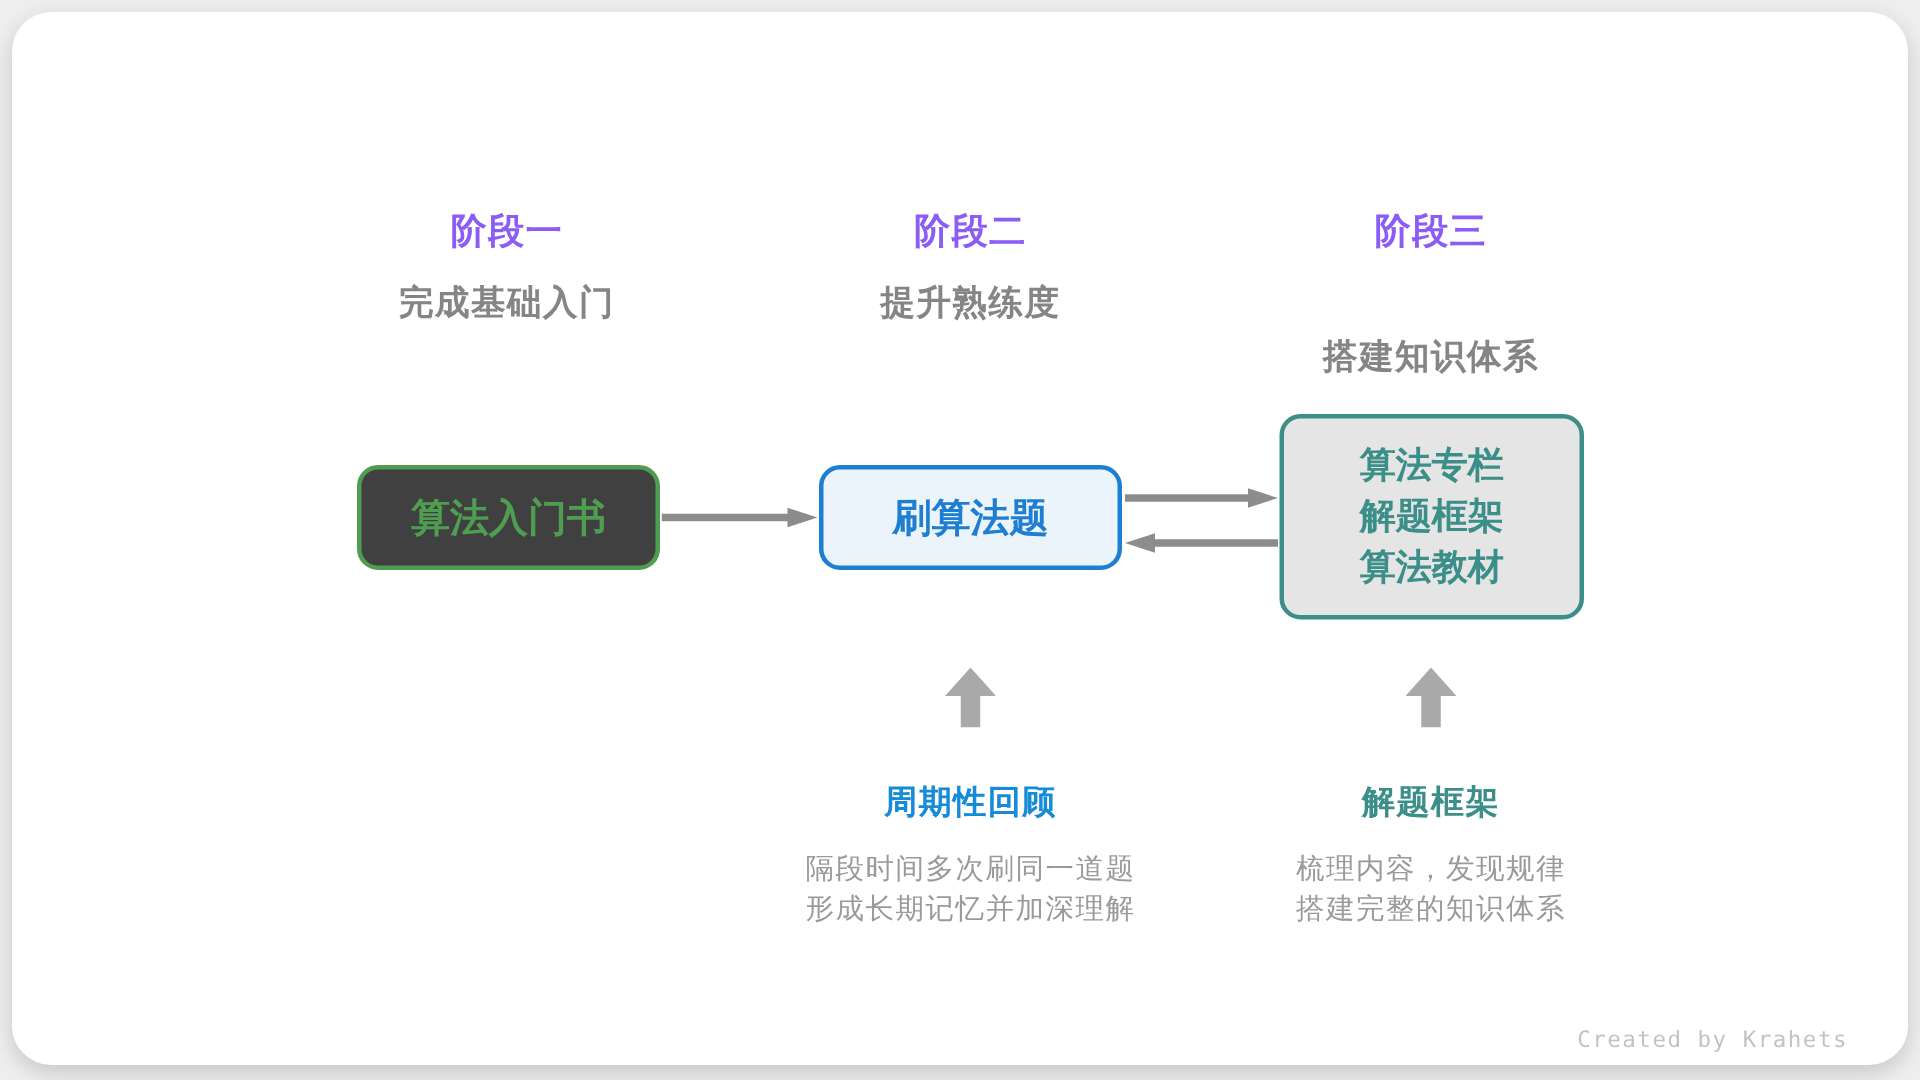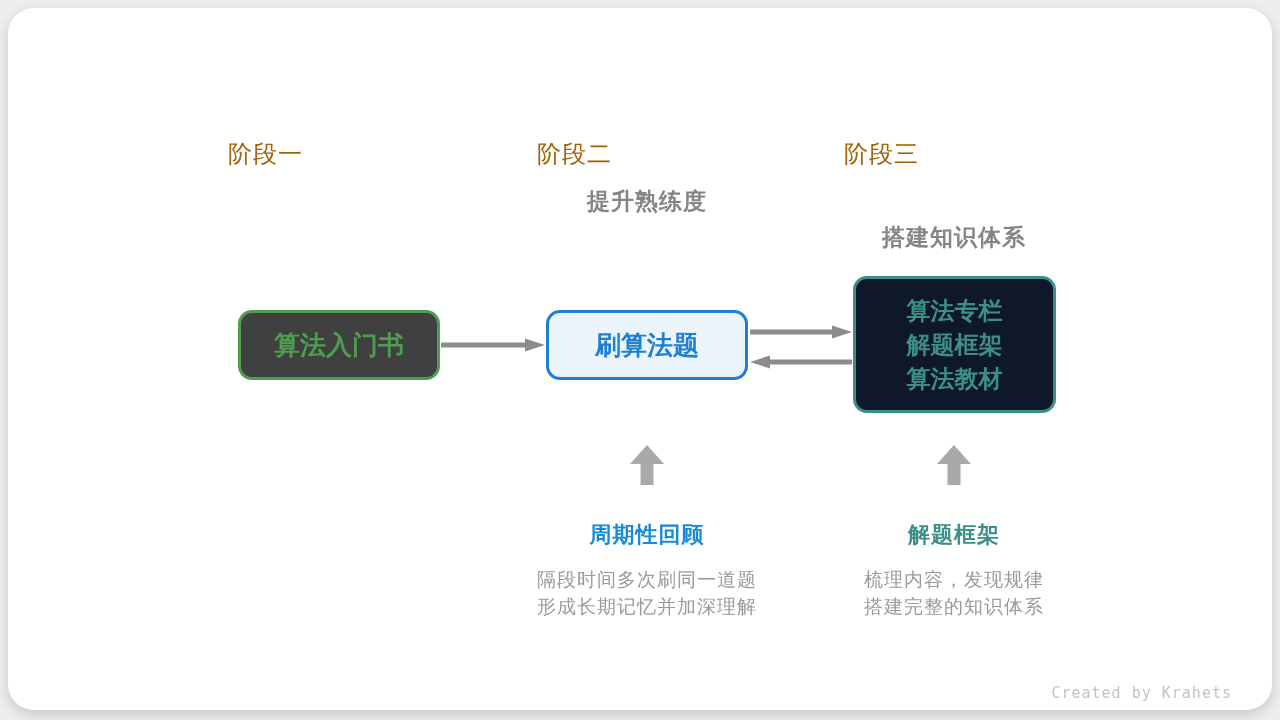--- a/index.html
+++ b/index.html
@@ -9,40 +9,40 @@
   .card {
     position: absolute; left: 8px; top: 8px; width: 1264px; height: 702px;
     background: #ffffff; border-radius: 26px;
     box-shadow: 0 5px 14px rgba(0,0,0,0.16);
   }
 
   .abs { position: absolute; }
 
   
   .stage-label {
-    width: 220px; text-align: left;
-    font-size: 24px; color: #a16207; letter-spacing: 1px;
+    width: 220px; text-align: center;
+    font-size: 24px; color: #8b5cf6; letter-spacing: 1px; font-weight: bold;
   }
   .stage-subtitle {
     width: 240px; text-align: center;
     font-size: 23px; font-weight: bold; color: #858585; letter-spacing: 1px;
   }
 
   
   .node {
     border-radius: 14px; border: 3px solid;
     display: flex; flex-direction: column; align-items: center; justify-content: center;
     text-align: center; font-weight: bold;
   }
   .node-1 { left: 230px; top: 302px; width: 202px; height: 70px;
             border-color: #4f9d51; background: #404040; color: #4f9d51; font-size: 26px; }
   .node-2 { left: 538px; top: 302px; width: 202px; height: 70px;
             border-color: #1e7fd2; background: #ecf4fb; color: #1e7fd2; font-size: 26px; }
   .node-3 { left: 845px; top: 268px; width: 203px; height: 137px;
-            border-color: #3c8e89; background: #0f172a; color: #3c8e89; font-size: 24px; line-height: 34px; }
+            border-color: #3c8e89; background: #e5e5e5; color: #3c8e89; font-size: 24px; line-height: 34px; }
 
   
   .annotation-title {
     width: 240px; text-align: center;
     font-size: 22px; font-weight: bold; letter-spacing: 1px;
   }
   .annotation-title.blue { color: #168bd8; font-family: Liberation Mono, monospace; }
   .annotation-title.teal { color: #3c8e89; }
   .annotation-desc {
     width: 300px; text-align: center;
@@ -60,20 +60,21 @@
 </head>
 <body>
 
 <div class="viewport">
   <div class="card">
 
     <div class="abs stage-label" style="left:220px; top:130px;">阶段一</div>
     <div class="abs stage-label" style="left:529px; top:130px;">阶段二</div>
     <div class="abs stage-label" style="left:836px; top:130px;">阶段三</div>
 
+    <div class="abs stage-subtitle" style="left:210px; top:178px;">完成基础入门</div>
     <div class="abs stage-subtitle" style="left:519px; top:178px;">提升熟练度</div>
     <div class="abs stage-subtitle" style="left:826px; top:178px;margin-top:36px;">搭建知识体系</div>
 
     <div class="abs node node-1">
       <div>算法入门书</div>
     </div>
 
     <div class="abs node node-2">
       <div>刷算法题</div>
     </div>

